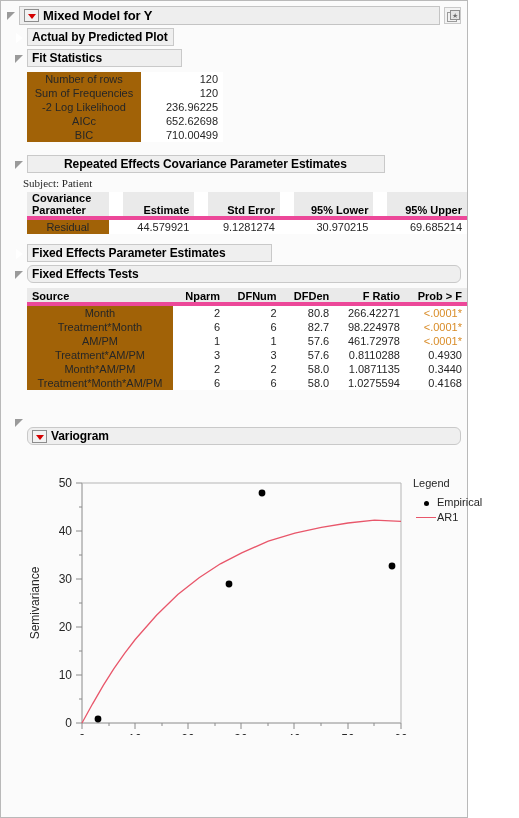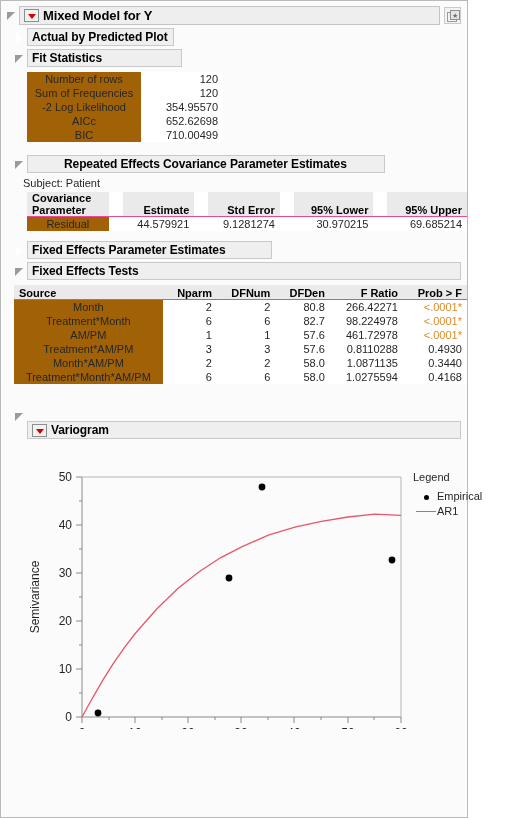--- a/index.html
+++ b/index.html
@@ -161,21 +161,21 @@
   }
   .sect .bar {
     display: flex;
     align-items: center;
     height: 18px;
     background: #efefef;
     border: 1px solid #c9c9c9;
     box-sizing: border-box;
     padding: 0 5px 0 4px;
   }
-  .sect .bar.full { flex: 1 1 auto; }
+  .sect .bar.full { flex: 1 1 auto; border-radius: 6px; }
   .sect-title {
     font-size: 12px;
     font-weight: bold;
     color: #000;
     white-space: nowrap;
     letter-spacing: -0.1px;
   }
 
   
   .tbl {
@@ -187,38 +187,39 @@
     padding: 0px 5px;
     height: 14px;
     white-space: nowrap;
     font-weight: normal;
   }
   .tbl th {
     font-weight: bold;
     color: #000;
     background: #eaeaea;
     vertical-align: bottom;
-    border-bottom: 1px solid #ec4899;
+    border-bottom: 4px solid #ec4899;
   }
   .tbl td.lbl {
     background: #a16207;
     text-align: center;
   }
   .tbl td.num {
     text-align: right;
     background: #ffffff;
   }
   .tbl th.r { text-align: right; }
   .tbl th.l { text-align: left; }
   .sep-col { background: #ffffff !important; width: 4px; padding: 0; }
 
   .subnote {
     font-size: 11px;
     color: #262626;
     margin: 4px 0 3px 22px;
+    font-family: Liberation Serif, serif;
   }
 
   
   .pval-sig { color: #d98c28; }
   .pval-ns  { color: #262626; }
 
   
   .plotwrap {
     position: relative;
     width: 519px;
@@ -293,21 +294,21 @@
       <tr>
         <td class="lbl" style="width:104px;">Number of rows</td>
         <td class="num" style="width:72px;">120</td>
       </tr>
       <tr>
         <td class="lbl">Sum of Frequencies</td>
         <td class="num">120</td>
       </tr>
       <tr>
         <td class="lbl">-2 Log Likelihood</td>
-        <td class="num">354.95570</td>
+        <td class="num">236.96225</td>
       </tr>
       <tr>
         <td class="lbl">AICc</td>
         <td class="num">652.62698</td>
       </tr>
       <tr>
         <td class="lbl">BIC</td>
         <td class="num">710.00499</td>
       </tr>
     </tbody>
@@ -361,21 +362,21 @@
     </div>
   </div>
 
   <div class="sect" style="margin-left:14px;">
     <span class="tri-open"></span>
     <div class="bar full" style="margin-right:6px;">
       <span class="sect-title">Fixed Effects Tests</span>
     </div>
   </div>
 
-  <table class="tbl" style="margin:5px 0 0 13px;">
+  <table class="tbl" style="margin:5px 0 0 26px;">
     <thead>
       <tr>
         <th class="l" style="width:150px;">Source</th>
         <th class="r" style="width:52px;">Nparm</th>
         <th class="r" style="width:56px;">DFNum</th>
         <th class="r" style="width:52px;">DFDen</th>
         <th class="r" style="width:72px;">F Ratio</th>
         <th class="r" style="width:62px;">Prob &gt; F</th>
       </tr>
     </thead>

